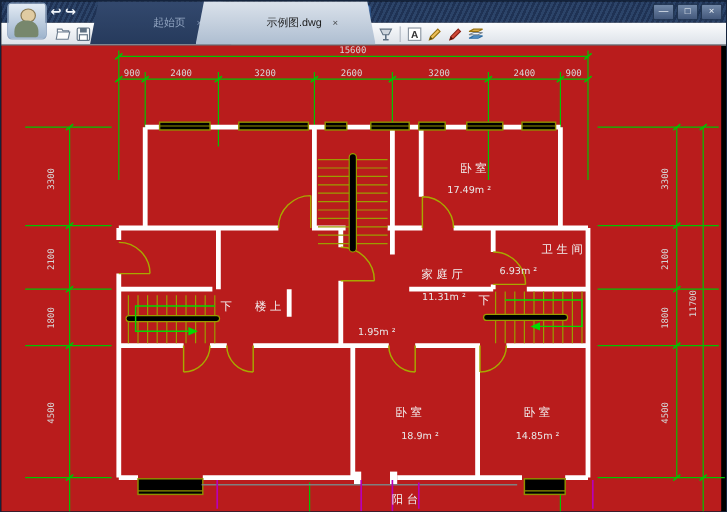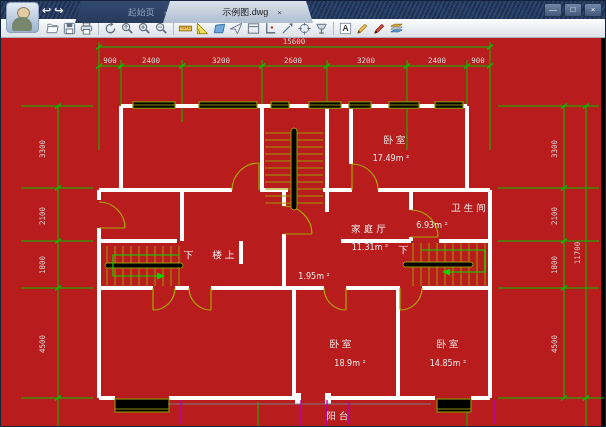--- a/index.html
+++ b/index.html
@@ -9,21 +9,21 @@
   
   .titlebar{position:absolute;top:0;left:0;right:0;height:18px;
     background:repeating-linear-gradient(115deg,#2c4469 0 2px,#1f3254 2px 4px);}
   .avatar{position:absolute;top:1px;left:5px;width:31px;height:29px;z-index:9;
     border:1px solid #8aa0bd;border-radius:4px;
     background:linear-gradient(#e3ebf4,#9db3cc);overflow:hidden;}
   .av-head{position:absolute;left:10px;top:4px;width:11px;height:10px;border-radius:50%;background:#e0cba2;border:1px solid #8b7a55;}
   .av-body{position:absolute;left:5px;top:14px;width:20px;height:14px;border-radius:9px 9px 2px 2px;background:#77876d;}
   .nav{position:absolute;top:1px;left:41px;display:flex;gap:3px;z-index:5;}
   .nav span{color:#f2f6fb;font-size:11px;font-weight:bold;line-height:16px;}
-  .tab{position:absolute;top:0;height:22px;display:flex;align-items:center;justify-content:center;
+  .tab{position:absolute;top:0;height:36px;display:flex;align-items:center;justify-content:center;
        font-size:9px;clip-path:polygon(7px 0,calc(100% - 7px) 0,100% 100%,0 100%);z-index:2;padding-left:28px;}
   .tab-inactive{left:74px;width:90px;background:linear-gradient(#33496e,#263a5c);color:#93a6c2;}
   .tab-active{left:162px;width:122px;background:linear-gradient(#dbe2eb,#aebed1);color:#1b1b1b;z-index:3;align-items:center;}
   .tab .close{margin-left:9px;font-size:8px;opacity:.75;}
   .newtab{position:absolute;left:289px;top:3px;width:17px;height:13px;z-index:2;
     background:linear-gradient(#7fa3d4,#4a77b4);border:1px solid #2f588f;border-radius:3px;
     color:#fff;font-size:10px;line-height:11px;text-align:center;}
   .tb-right{position:absolute;right:61px;top:2px;display:flex;gap:6px;align-items:center;z-index:4;}
   .settings{color:#e6edf5;font-size:9px;line-height:13px;}
   .winbtns{position:absolute;right:3px;top:2px;display:flex;gap:2px;z-index:4;}

